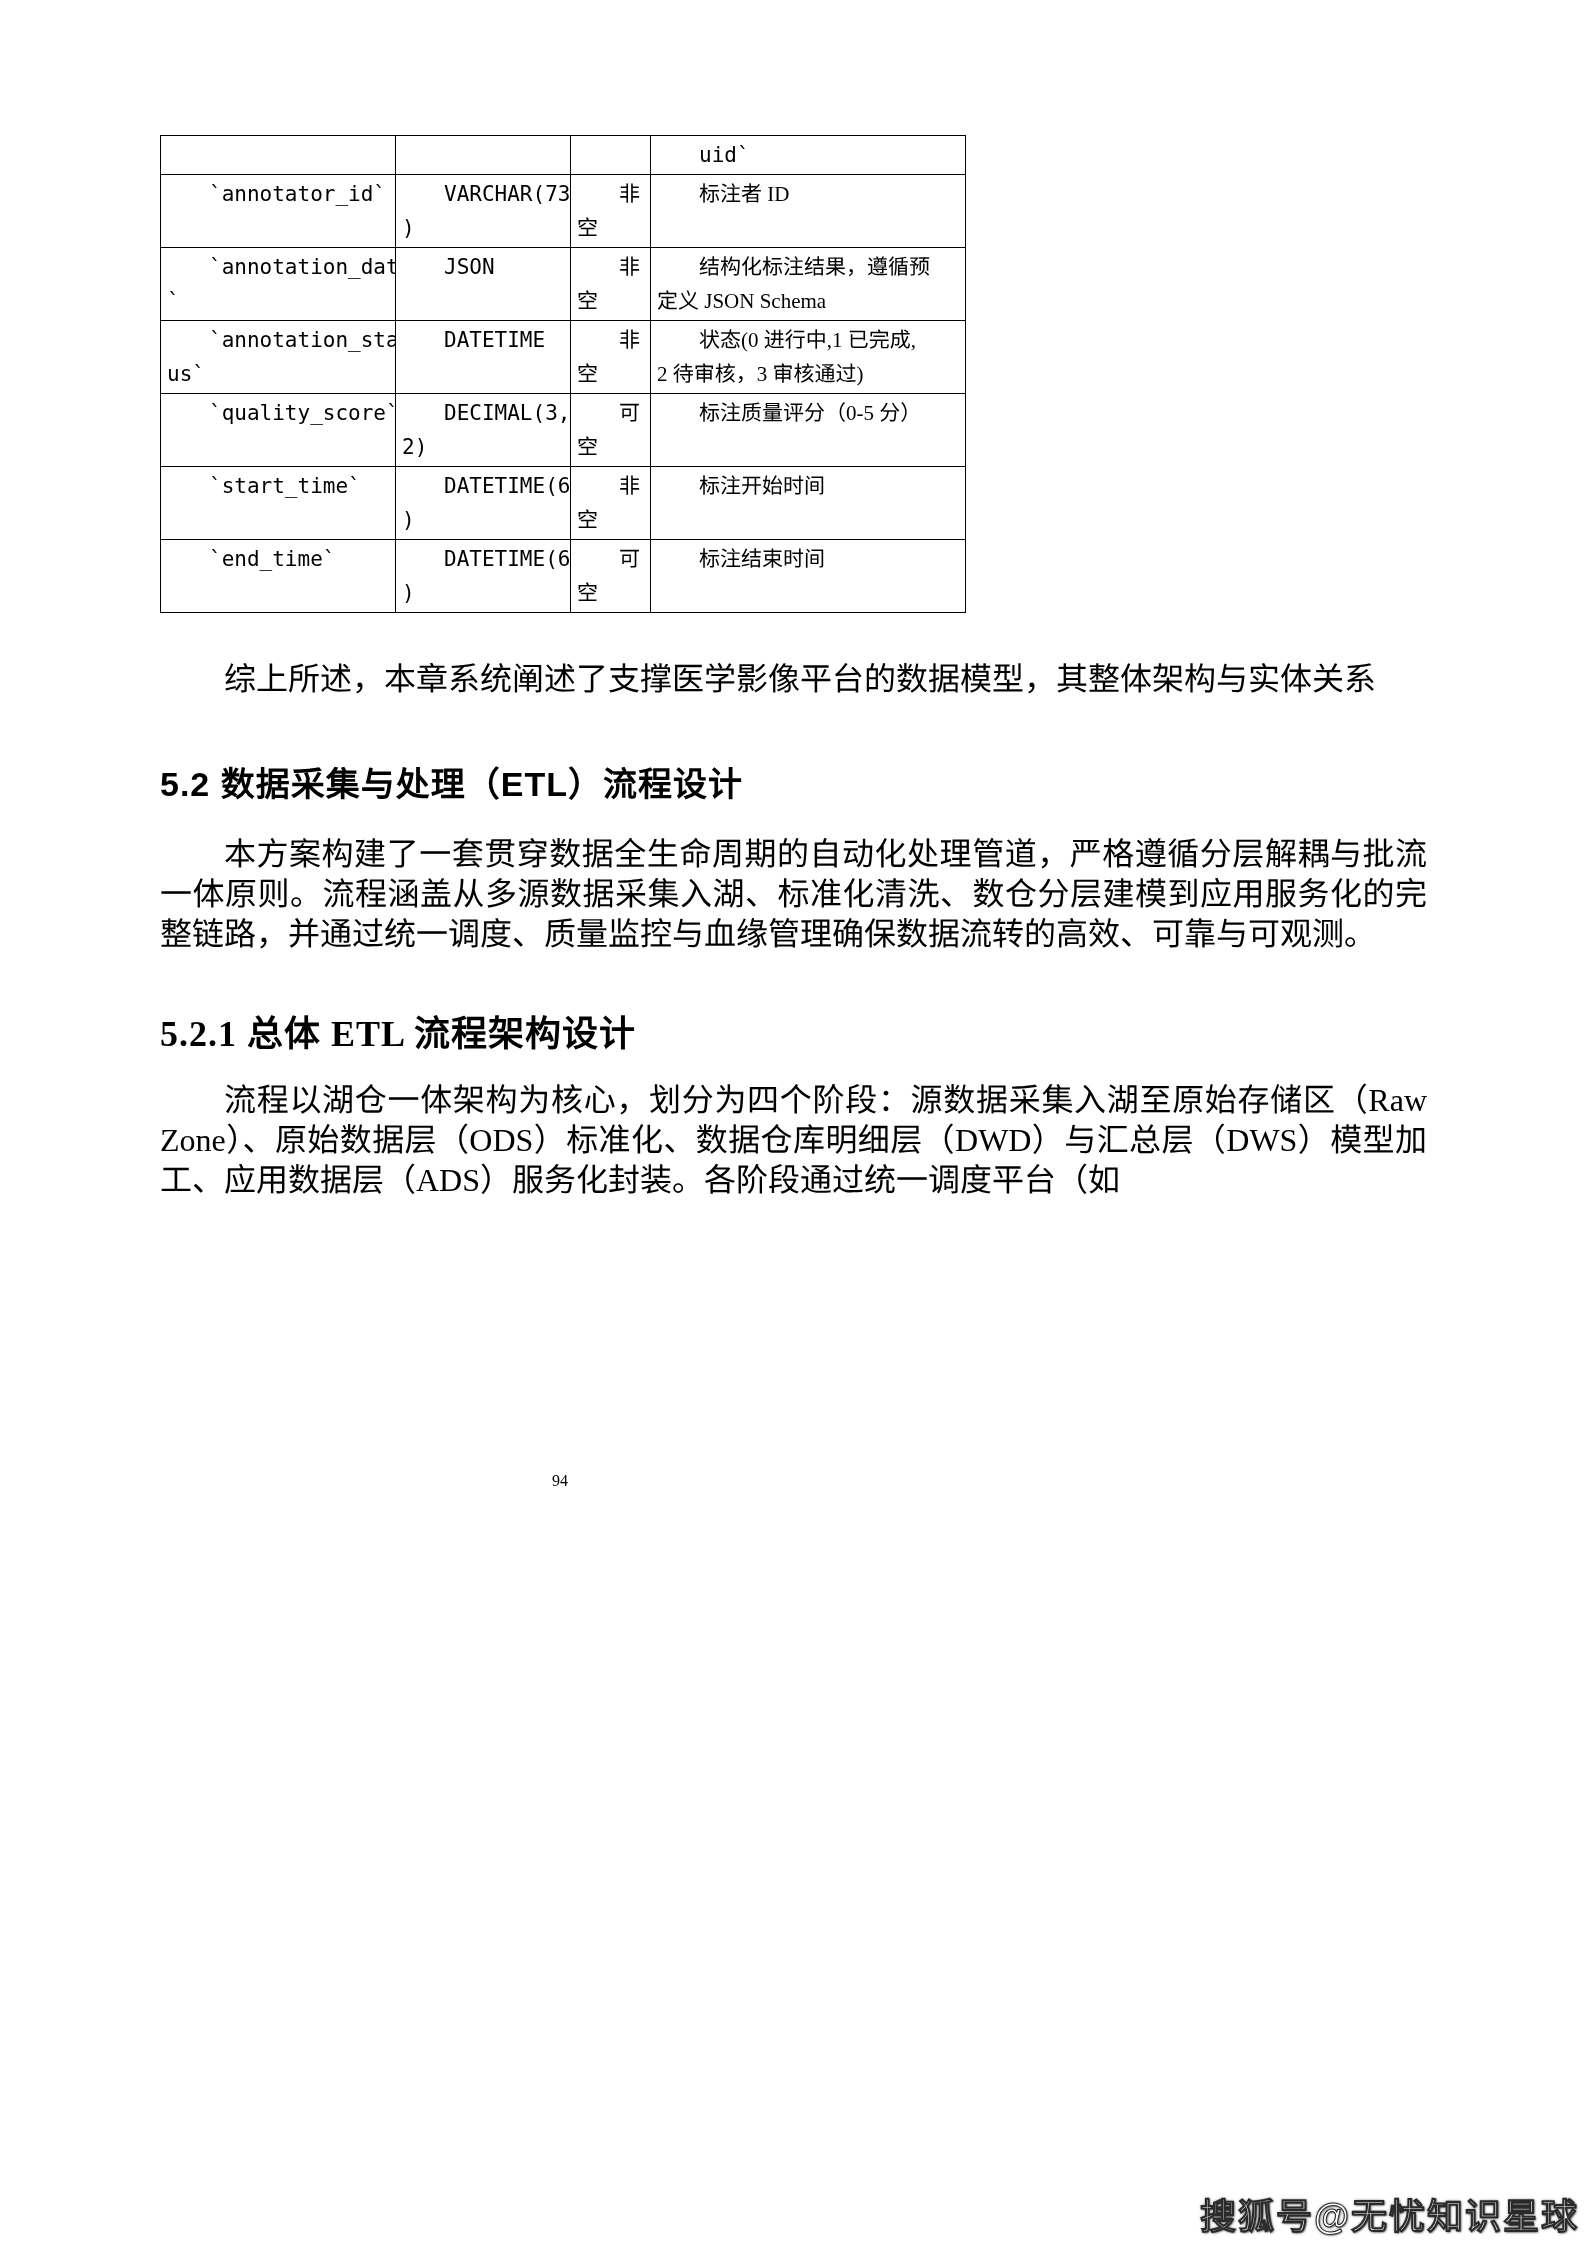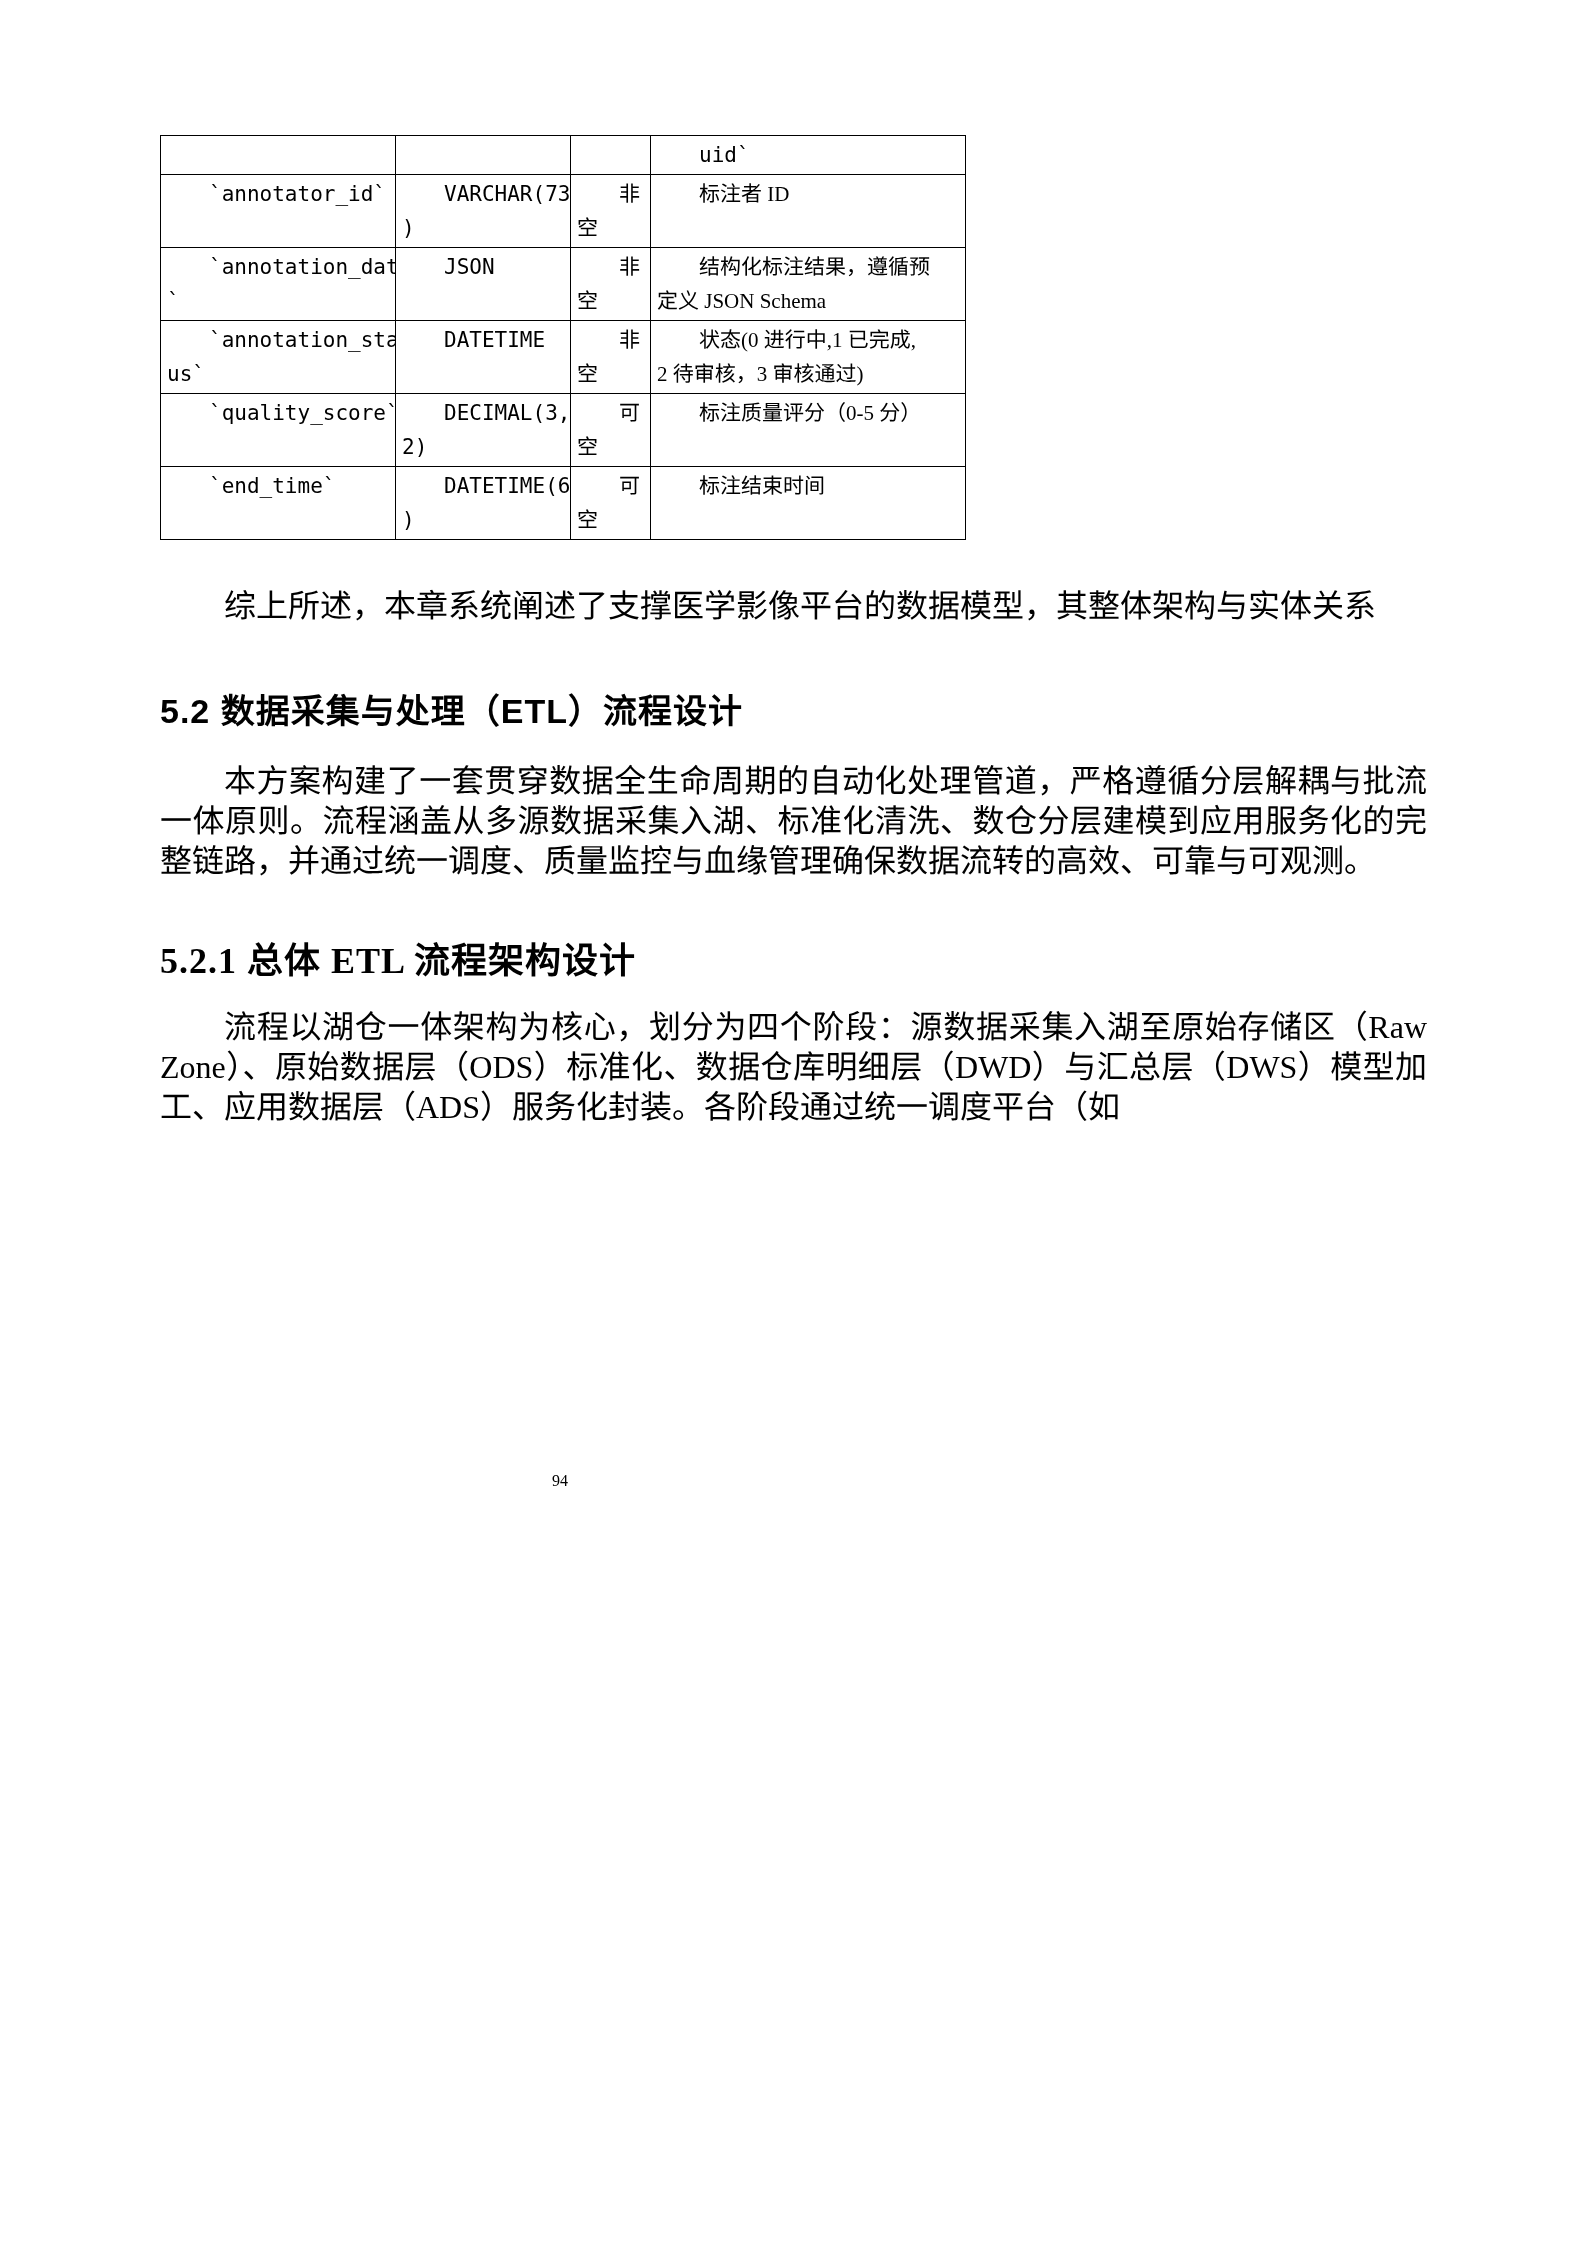--- a/index.html
+++ b/index.html
@@ -134,20 +134,28 @@
         </tr>
         <tr>
           <td class="mono">`quality_score`</td>
           <td class="mono">DECIMAL(3,
 2)</td>
           <td>可
 空</td>
           <td>标注质量评分（0-5 分）</td>
         </tr>
         <tr>
+          <td class="mono">`start_time`</td>
+          <td class="mono">DATETIME(6
+)</td>
+          <td>非
+空</td>
+          <td>标注开始时间</td>
+        </tr>
+        <tr>
           <td class="mono">`end_time`</td>
           <td class="mono">DATETIME(6
 )</td>
           <td>可
 空</td>
           <td>标注结束时间</td>
         </tr>
       </tbody>
     </table>
 
@@ -158,13 +166,14 @@
     <p class="para">本方案构建了一套贯穿数据全生命周期的自动化处理管道，严格遵循分层解耦与批流一体原则。流程涵盖从多源数据采集入湖、标准化清洗、数仓分层建模到应用服务化的完整链路，并通过统一调度、质量监控与血缘管理确保数据流转的高效、可靠与可观测。</p>
 
     <h3 class="subsec">5.2.1 总体 ETL 流程架构设计</h3>
 
     <p class="para">流程以湖仓一体架构为核心，划分为四个阶段：源数据采集入湖至原始存储区（Raw Zone）、原始数据层（ODS）标准化、数据仓库明细层（DWD）与汇总层（DWS）模型加工、应用数据层（ADS）服务化封装。各阶段通过统一调度平台（如</p>
 
   </div>
 
   <div class="page-number">94</div>
 
+  <div class="watermark">搜狐号@无忧知识星球</div>
 </div>
 
 </body></html>

